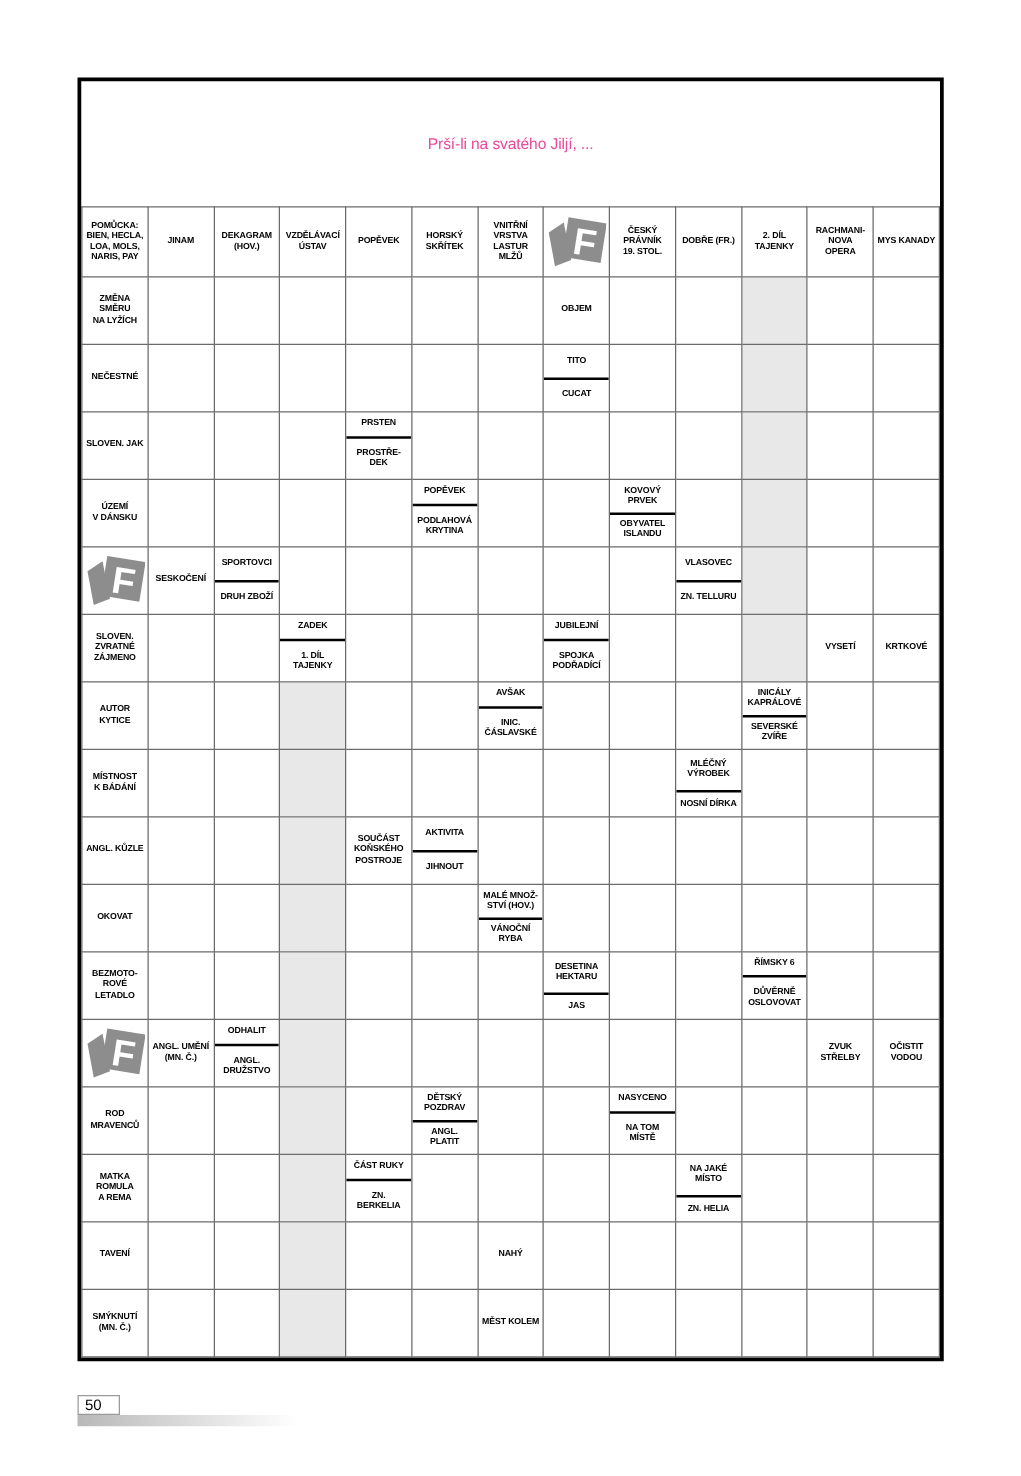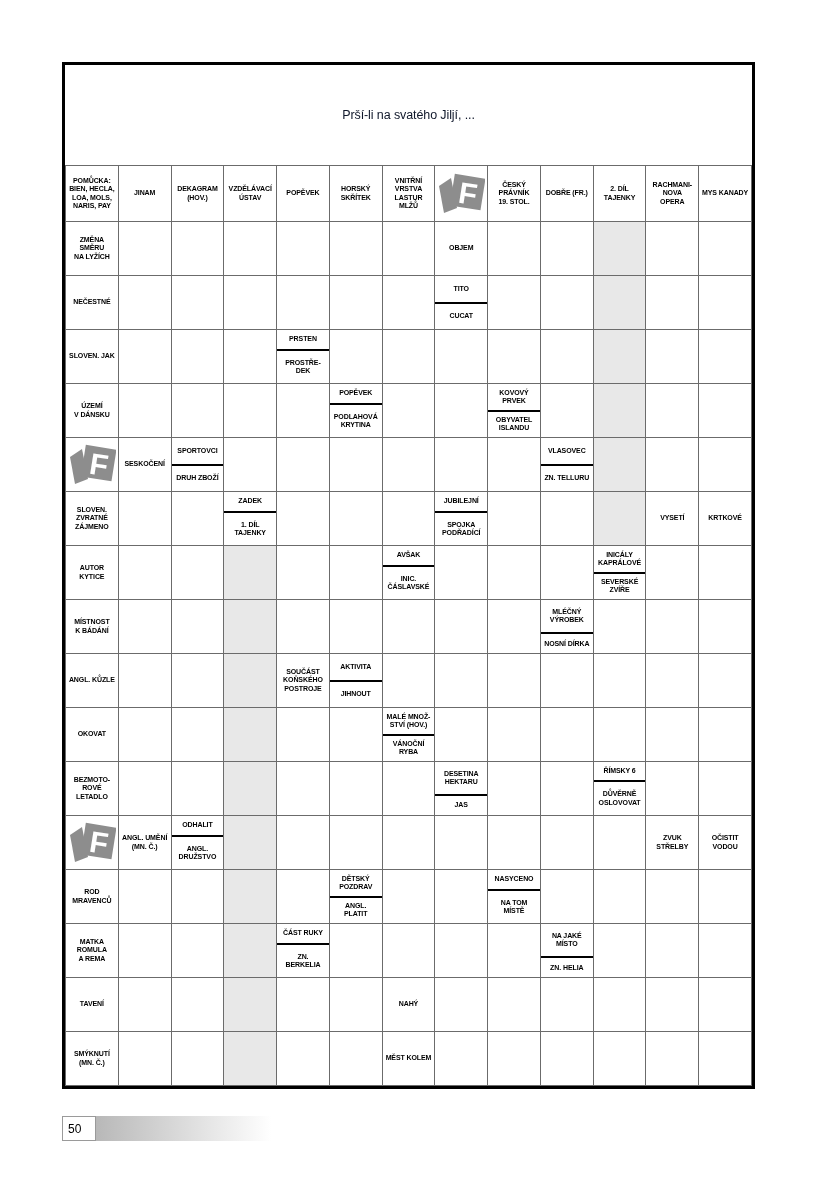--- a/index.html
+++ b/index.html
@@ -1,34 +1,34 @@
 <!DOCTYPE html>
 <html><head>
 <meta charset="utf-8">
 <style>
   html,body{margin:0;padding:0;background:#ffffff;}
   .page{position:relative;width:817px;height:1181px;background:#ffffff;overflow:hidden;
         font-family:"Liberation Sans",sans-serif;color:#000;}
   .puzzle{position:absolute;left:62px;top:62px;width:693px;box-sizing:border-box;
           border:3px solid #000;background:#fff;}
   .title{height:100px;display:flex;align-items:center;justify-content:center;
-         font-size:12.5px;letter-spacing:-0.1px;color:#0f172a;}
+         font-size:12.5px;letter-spacing:-0.1px;color:#ec4899;}
   table.grid{border-collapse:collapse;table-layout:fixed;width:100%;}
   table.grid td{border:1px solid #6b6b6b;padding:0;text-align:center;vertical-align:middle;
          font-size:7px;font-weight:700;line-height:1.18;letter-spacing:-0.1px;
          white-space:pre-line;overflow:hidden;}
   tr.hrow td{height:55px;}
   tr.drow td{height:53px;}
   td.clue{border:2.5px solid #000;padding:1px;}
   td.shaded{background:#e8e8e8;}
   .sp{display:flex;flex-direction:column;width:100%;height:53px;}
   .sp-t,.sp-b{display:flex;align-items:center;justify-content:center;white-space:pre-line;
          padding:1px;box-sizing:border-box;}
   .sp-b{border-top:2px solid #000;}
-  .footer{position:absolute;left:62px;top:1116px;height:25px;display:flex;}
+  .footer{position:absolute;left:62px;top:1116px;height:25px;display:flex;flex-direction:column;}
   .pagenum{width:34px;height:25px;box-sizing:border-box;border:1px solid #9a9a9a;
          background:#fff;font-size:12px;display:flex;align-items:center;padding-left:5px;}
   .fadebar{width:195px;height:25px;background:linear-gradient(to right,#b8b8b8,#ffffff 90%);}
   svg.lf{display:block;margin:0 auto;}
 </style>
 </head>
 <body>
 
 <div class="page">
   <div class="puzzle">

